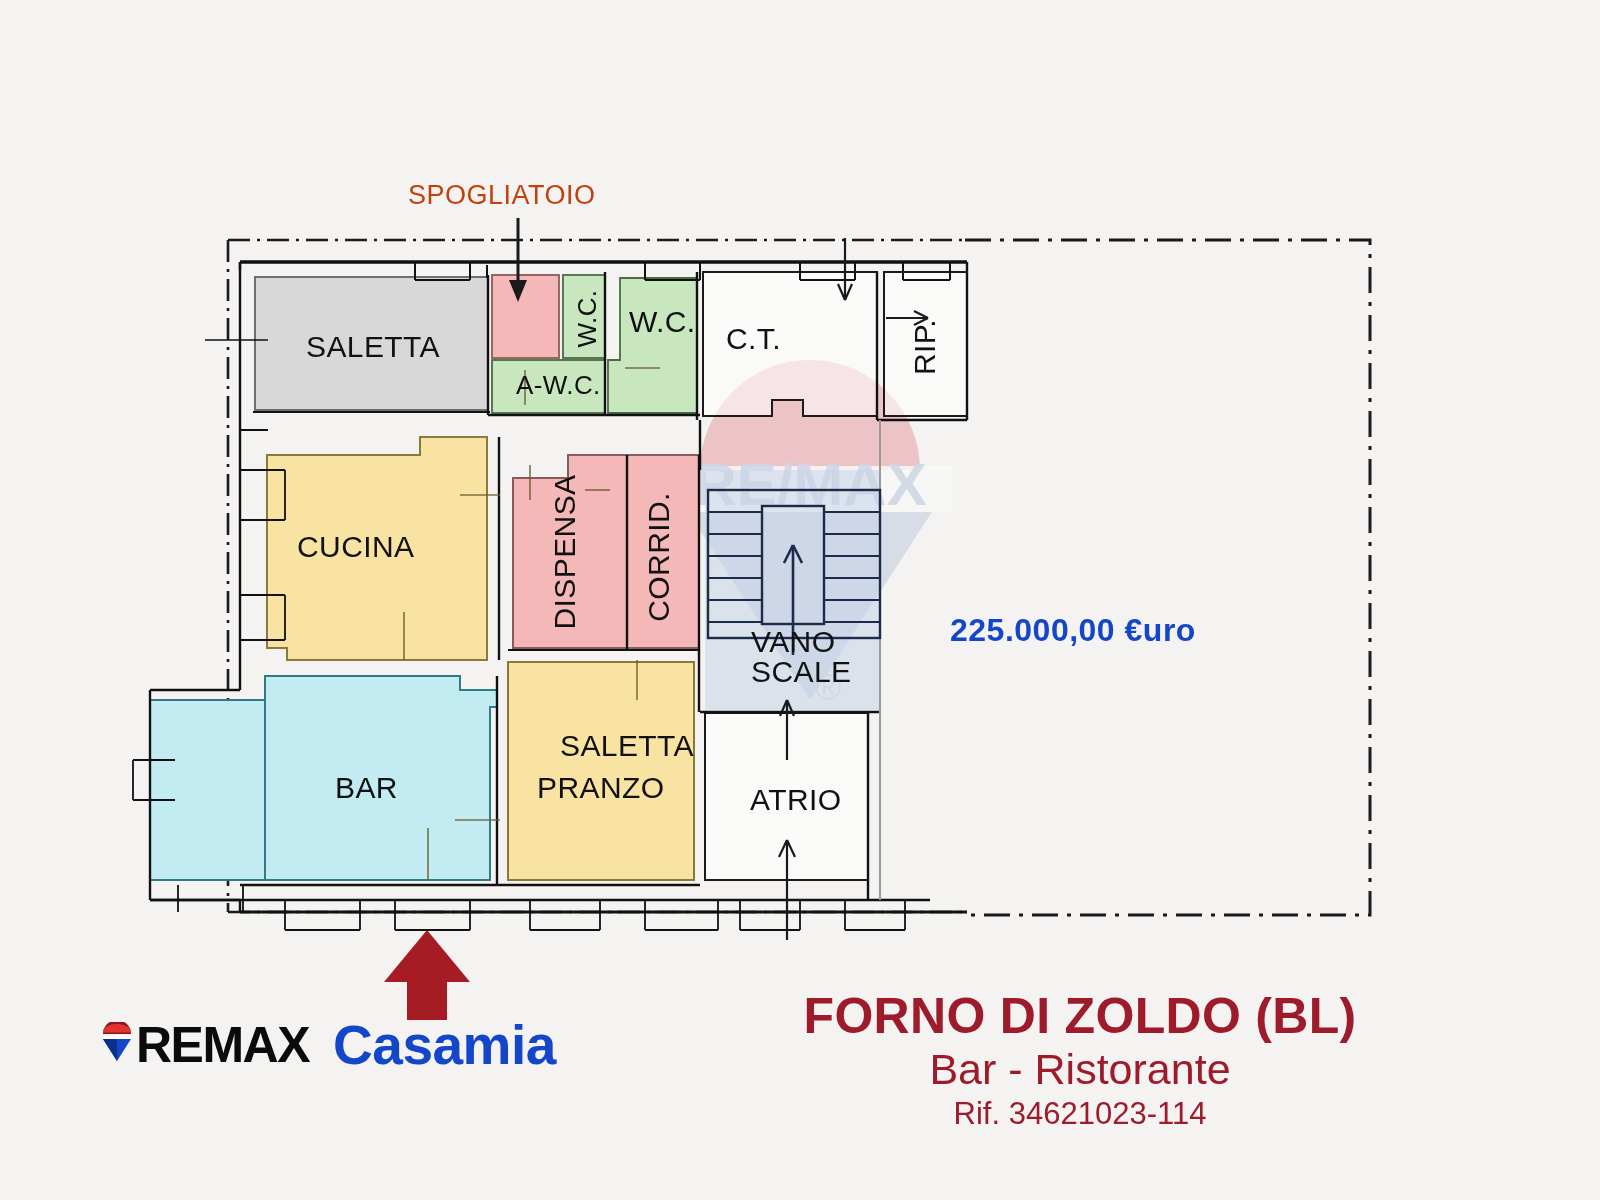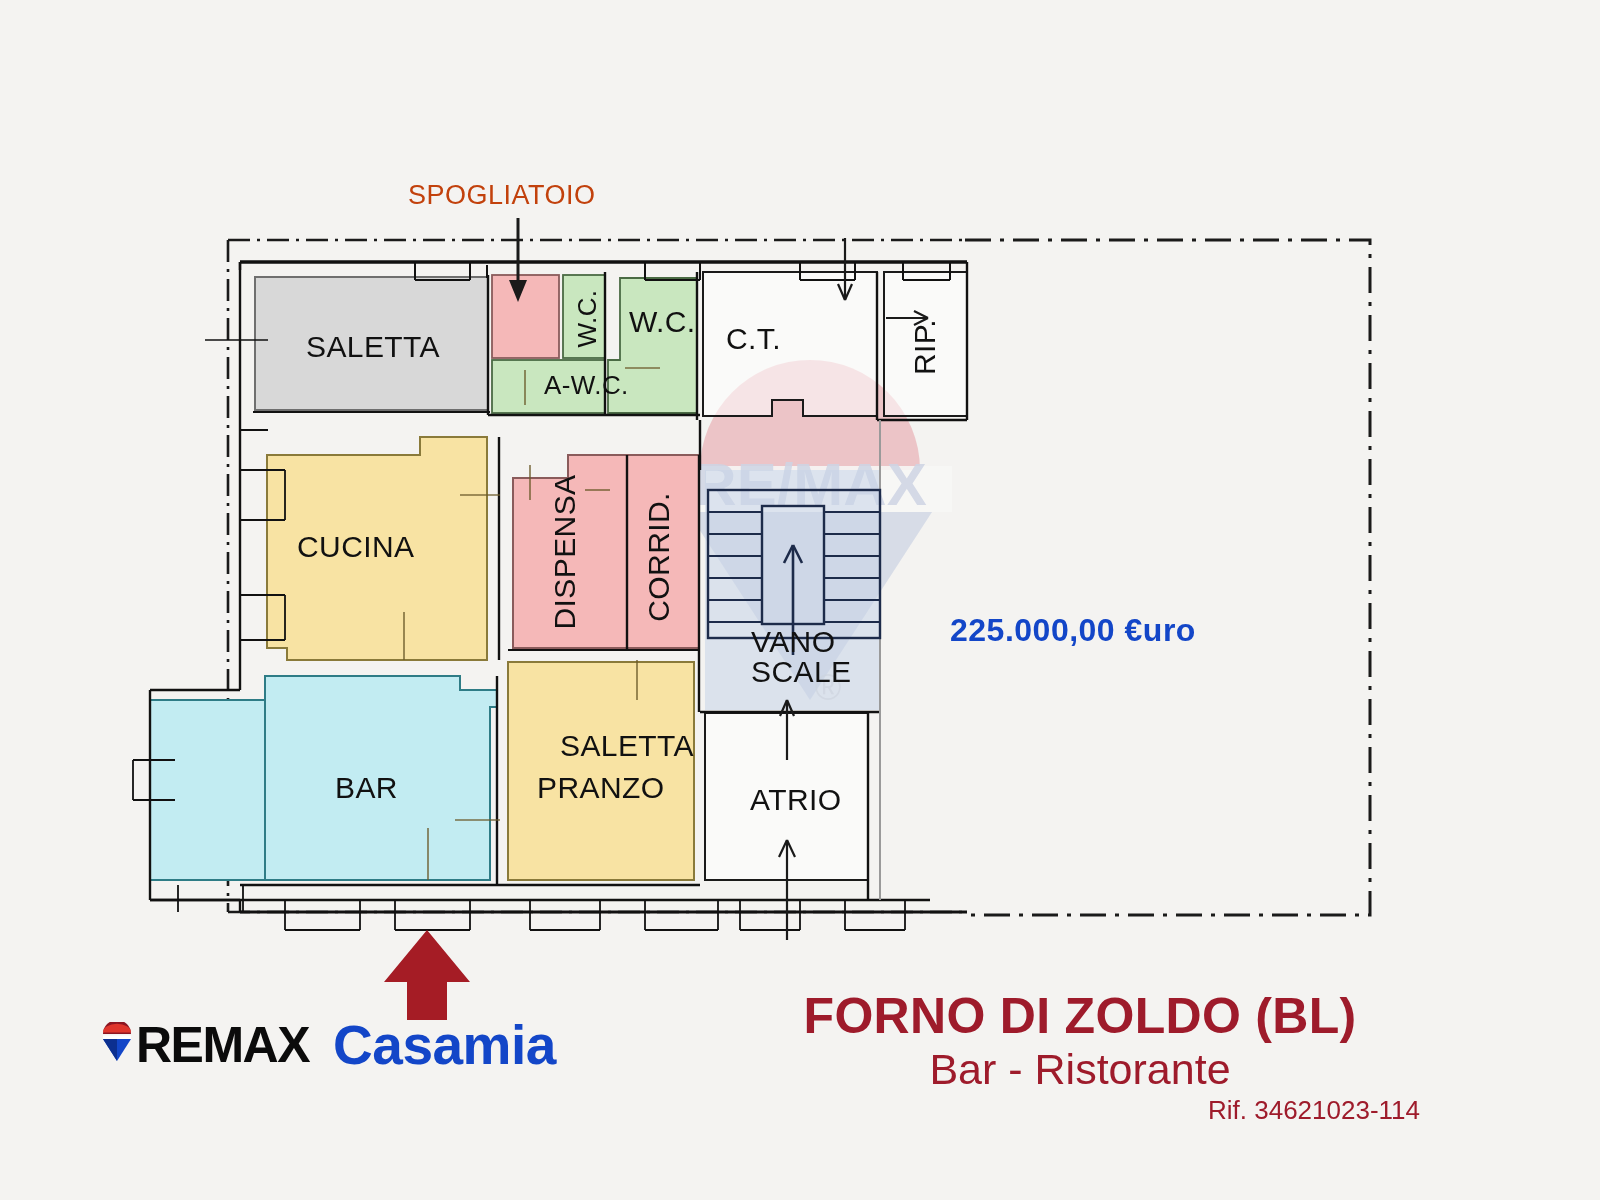--- a/index.html
+++ b/index.html
@@ -72,23 +72,22 @@
     font-size: 50px;
     font-weight: bold;
     line-height: 1.05;
     letter-spacing: 0.3px;
   }
   .listing-type {
     font-size: 43px;
     line-height: 1.22;
   }
   .listing-ref {
-    font-size: 26px;
+    font-size: 31px;
     line-height: 1.22;
-    text-align: right;
   }
 
   
   .logo-wrap {
     position: absolute;
     left: 100px;
     top: 1015px;
     display: flex;
     align-items: center;
     height: 60px;
@@ -315,21 +314,21 @@
 
     <g>
       <path d="M427 930 L470 982 L447 982 L447 1020 L407 1020 L407 982 L384 982 Z" fill="#a51c25"></path>
     </g>
   </svg>
 
   <div class="rlabel" style="left:306px; top:330px;">SALETTA</div>
 
   <div class="rlabel small rot" style="left:557px; top:303px; width:60px; text-align:center;">W.C.</div>
 
-  <div class="rlabel small" style="left:516px; top:370px;margin-left:28px;">A-W.C.</div>
+  <div class="rlabel small" style="left:516px; top:370px;">A-W.C.</div>
 
   <div class="rlabel" style="left:629px; top:305px;">W.C.</div>
 
   <div class="rlabel" style="left:726px; top:322px;">C.T.</div>
 
   <div class="rlabel rot" style="left:886px; top:330px; width:78px; text-align:center;">RIP.</div>
 
   <div class="rlabel" style="left:297px; top:530px;">CUCINA</div>
 
   <div class="rlabel rot" style="left:485px; top:535px; width:160px; text-align:center;">DISPENSA</div>

